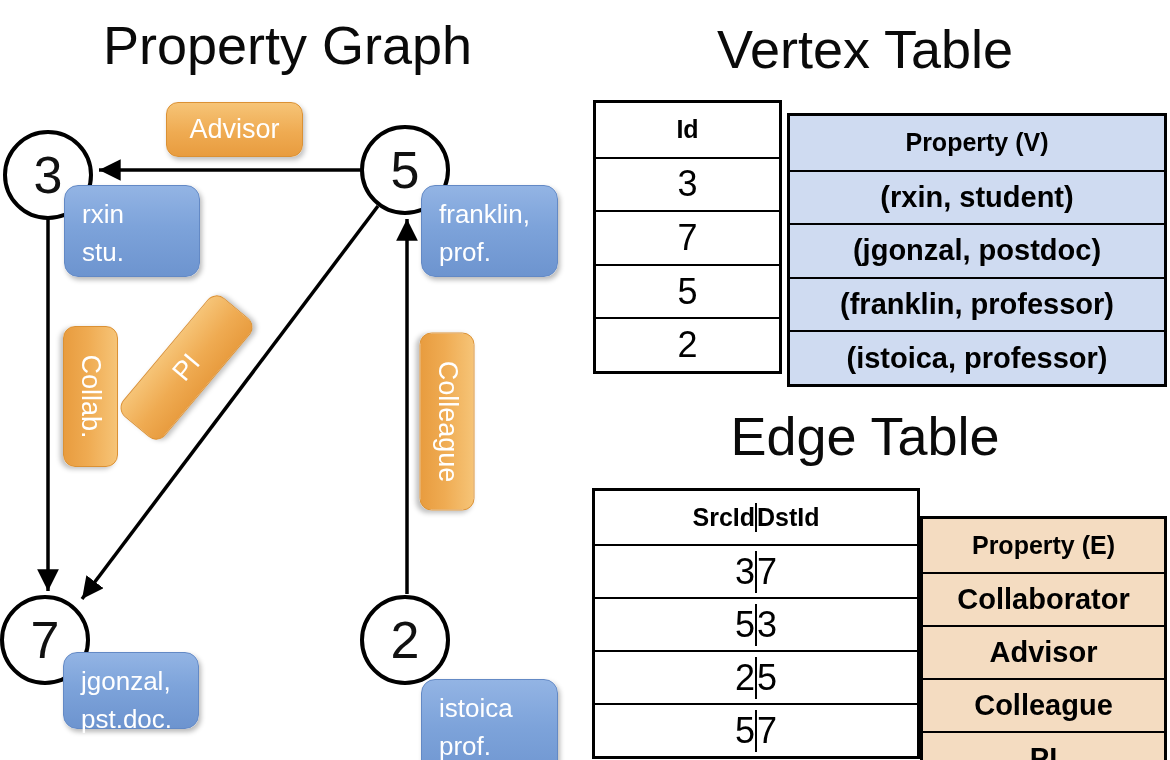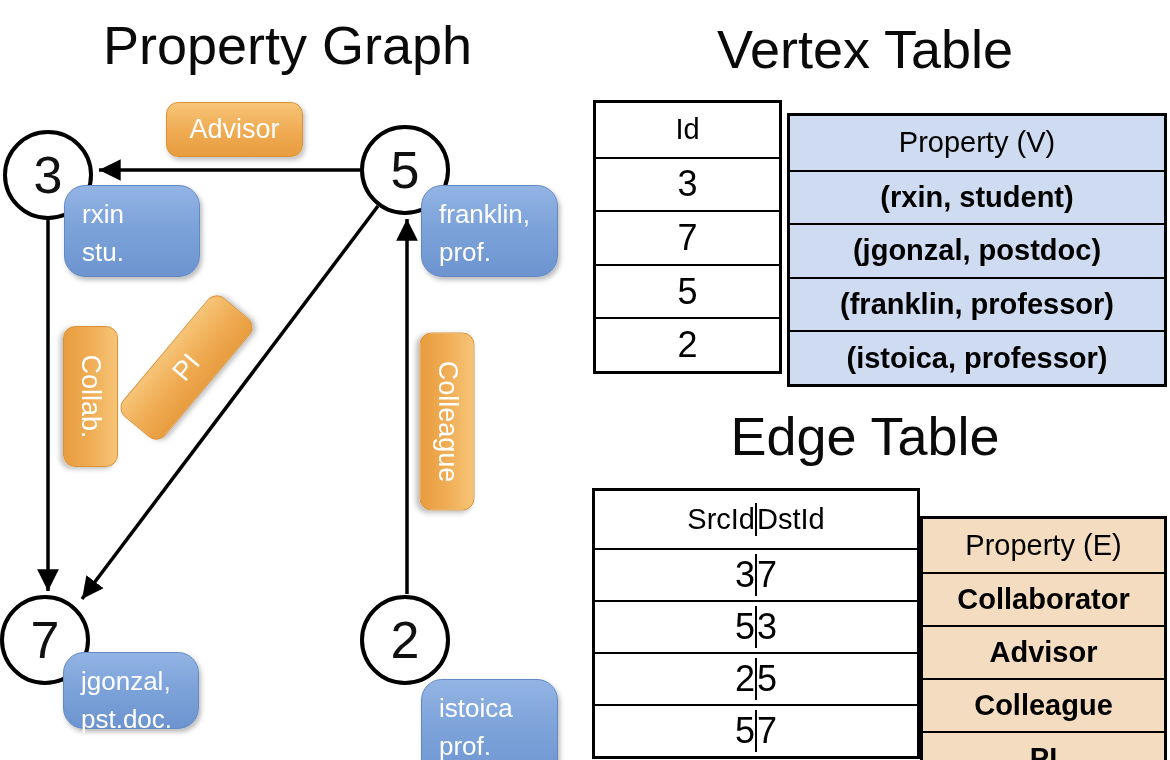--- a/index.html
+++ b/index.html
@@ -16,21 +16,21 @@
   #edges{position:absolute;left:0;top:0;width:585px;height:760px;}
   
   .vcircle{
     position:absolute;width:90px;height:90px;border:4px solid #000;
     border-radius:50%;background:#fff;box-sizing:border-box;
     display:flex;align-items:center;justify-content:center;
     font-size:52px;font-weight:400;color:#111;
   }
   
   .vprop{
-    position:absolute;border-radius:21px;box-sizing:border-box;
+    position:absolute;border-radius:14px;box-sizing:border-box;
     background:linear-gradient(180deg,#93b4e4 0%,#7da3da 45%,#6d94cf 100%);
     border:1px solid #6389c5;
     box-shadow:2px 3px 5px rgba(0,0,0,0.28);
     color:#fff;font-size:26px;line-height:1.45;
     padding:10px 0 0 17px;
   }
   
   .elabel{
     position:absolute;border-radius:12px;box-sizing:border-box;
     background:linear-gradient(180deg,#f6c477 0%,#efab52 55%,#e89c3f 100%);
@@ -43,21 +43,21 @@
   
   .tbl{
     position:absolute;border:3px solid #000;box-sizing:border-box;background:#fff;
     display:grid;grid-template-rows:repeat(5,1fr);
   }
   .tbl .row{
     display:flex;align-items:center;justify-content:center;
     border-top:2px solid #000;box-sizing:border-box;
   }
   .tbl .row:first-child{border-top:none;}
-  .tbl .row.hdr{font-weight:400;font-size:29px;}
+  .tbl .row.hdr{font-weight:700;font-size:25px;}
   .cell-num{font-size:36px;font-weight:400;}
   .cell-txt{font-size:29px;font-weight:700;}
   .blue-fill{background:#cfdbf1;}
   .tan-fill{background:#f4dcc1;margin-top:28px;}
   .split{display:grid;grid-template-columns:1fr 1fr;align-items:stretch;}
   .split > div{display:flex;align-items:center;justify-content:center;box-sizing:border-box;}
   .split > div + div{border-left:2px solid #000;}
 </style>
 </head>
 <body>

